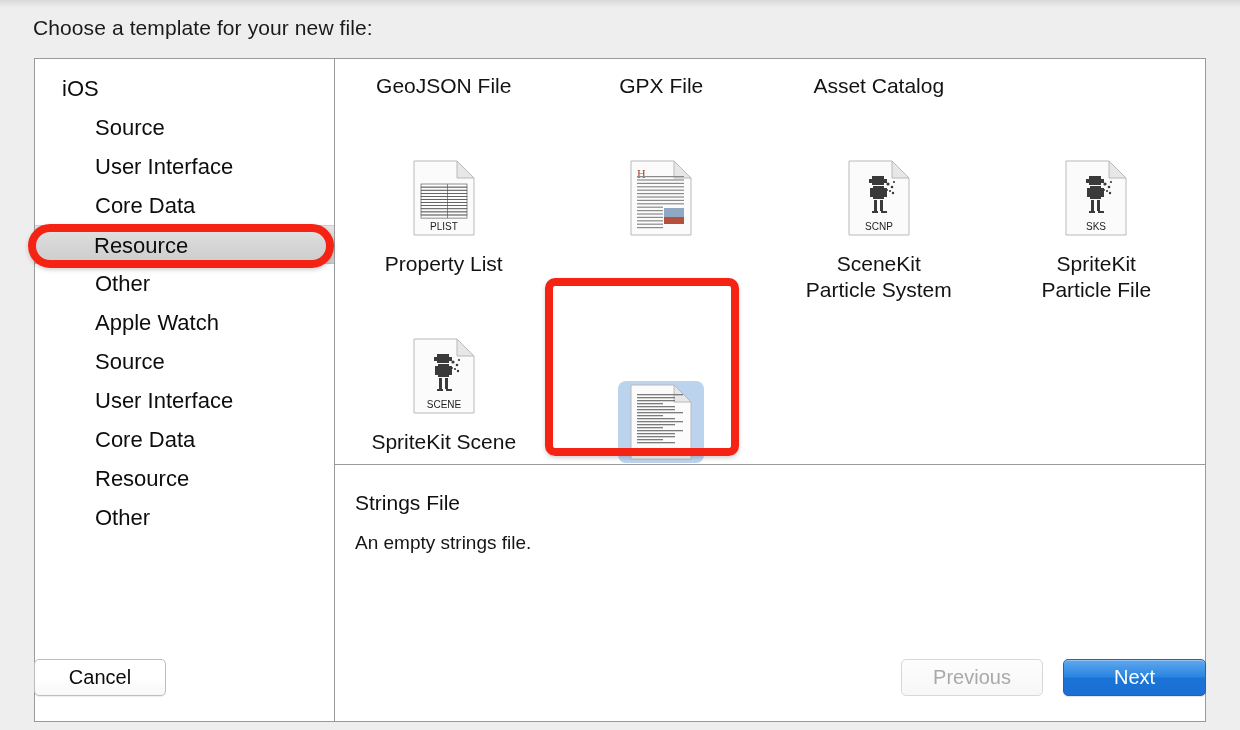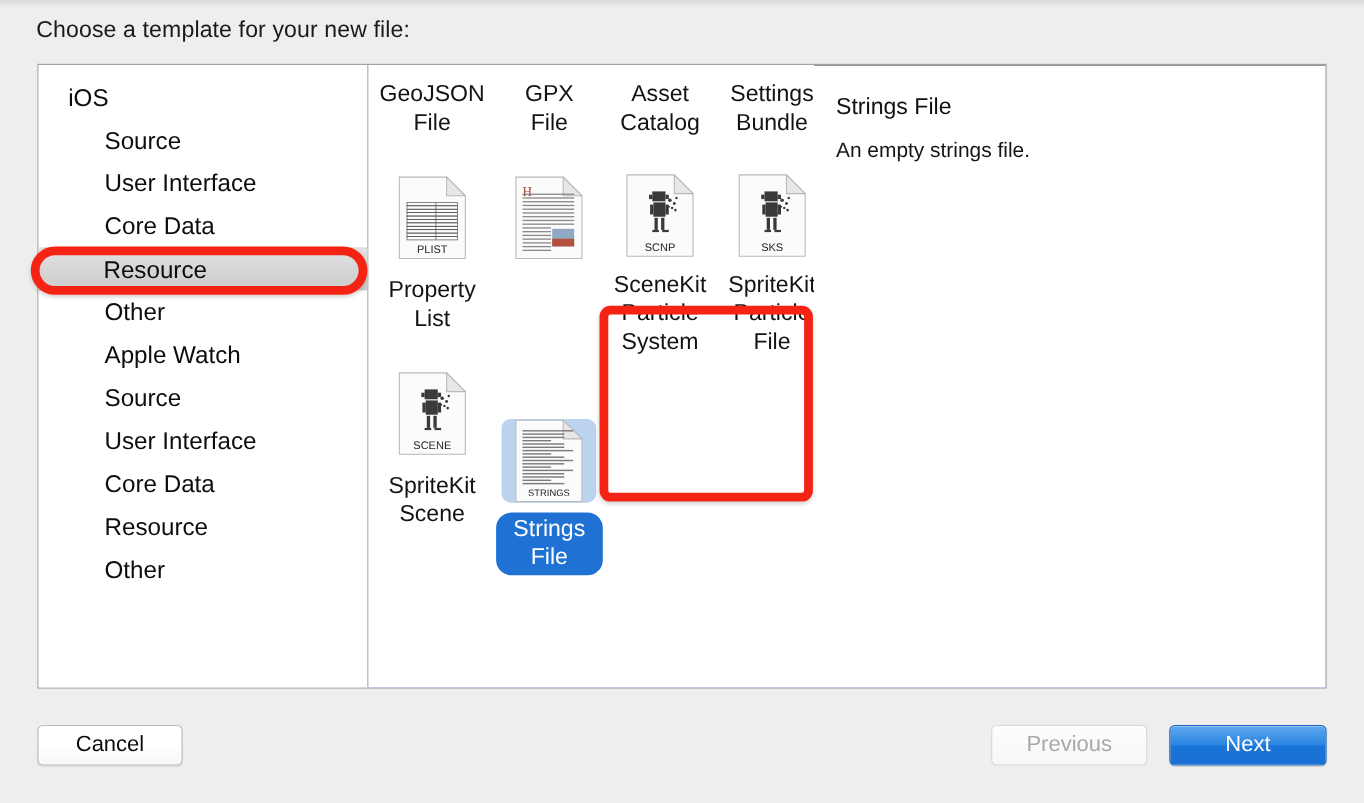--- a/index.html
+++ b/index.html
@@ -37,21 +37,21 @@
     letter-spacing: 0.1px;
     white-space: nowrap;
   }
 
   
   .content-box {
     position: absolute;
     left: 34px;
     top: 58px;
     width: 1172px;
-    height: 568px;
+    height: 664px;
     background: #ffffff;
     border: 1px solid #9a9a9a;
     display: flex;
     overflow: hidden;
   }
 
   
   .sidebar {
     width: 300px;
     height: 100%;
@@ -75,23 +75,23 @@
     background: linear-gradient(to bottom, #e3e3e3 0%, #d6d6d6 50%, #cdcdcd 100%);
     border-top: 1px solid #cfcfcf;
     border-bottom: 1px solid #bfbfbf;
     padding-left: 59px;
   }
 
   
   .right-pane {
     flex: 1 1 auto;
     display: flex;
-    flex-direction: row;
+    flex-direction: column;
     min-width: 0;
-    background: #8b5cf6;
+    background: #e5e5e5;
   }
 
   .grid-scroll {
     flex: 0 0 405px;
     position: relative;
     overflow: hidden;
     background: #ffffff;
   }
 
   .grid {
@@ -268,21 +268,20 @@
           <div class="tile">
             <div class="tile-icon-wrap"></div>
             <div class="tile-label">GPX File</div>
           </div>
           <div class="tile">
             <div class="tile-icon-wrap"></div>
             <div class="tile-label">Asset Catalog</div>
           </div>
           <div class="tile">
             <div class="tile-icon-wrap"></div>
-            <div class="tile-label">Settings Bundle</div>
           </div>
           <div class="tile">
             <div class="tile-icon-wrap">
               <div class="doc">
                 <svg width="62" height="76" viewBox="0 0 62 76">
                   <path d="M1 1 H44 L61 18 V75 H1 Z" fill="#fbfbfb" stroke="#b9b9b9" stroke-width="1"></path>
                   <path d="M44 1 L61 18 H44 Z" fill="#e7e7e7" stroke="#b9b9b9" stroke-width="1"></path>
                   <g>
                     <rect x="8" y="24" width="46" height="3.1" fill="none" stroke="#4a4a4a" stroke-width="0.6"></rect>
                     <rect x="8" y="27.1" width="46" height="3.1" fill="none" stroke="#4a4a4a" stroke-width="0.6"></rect>

